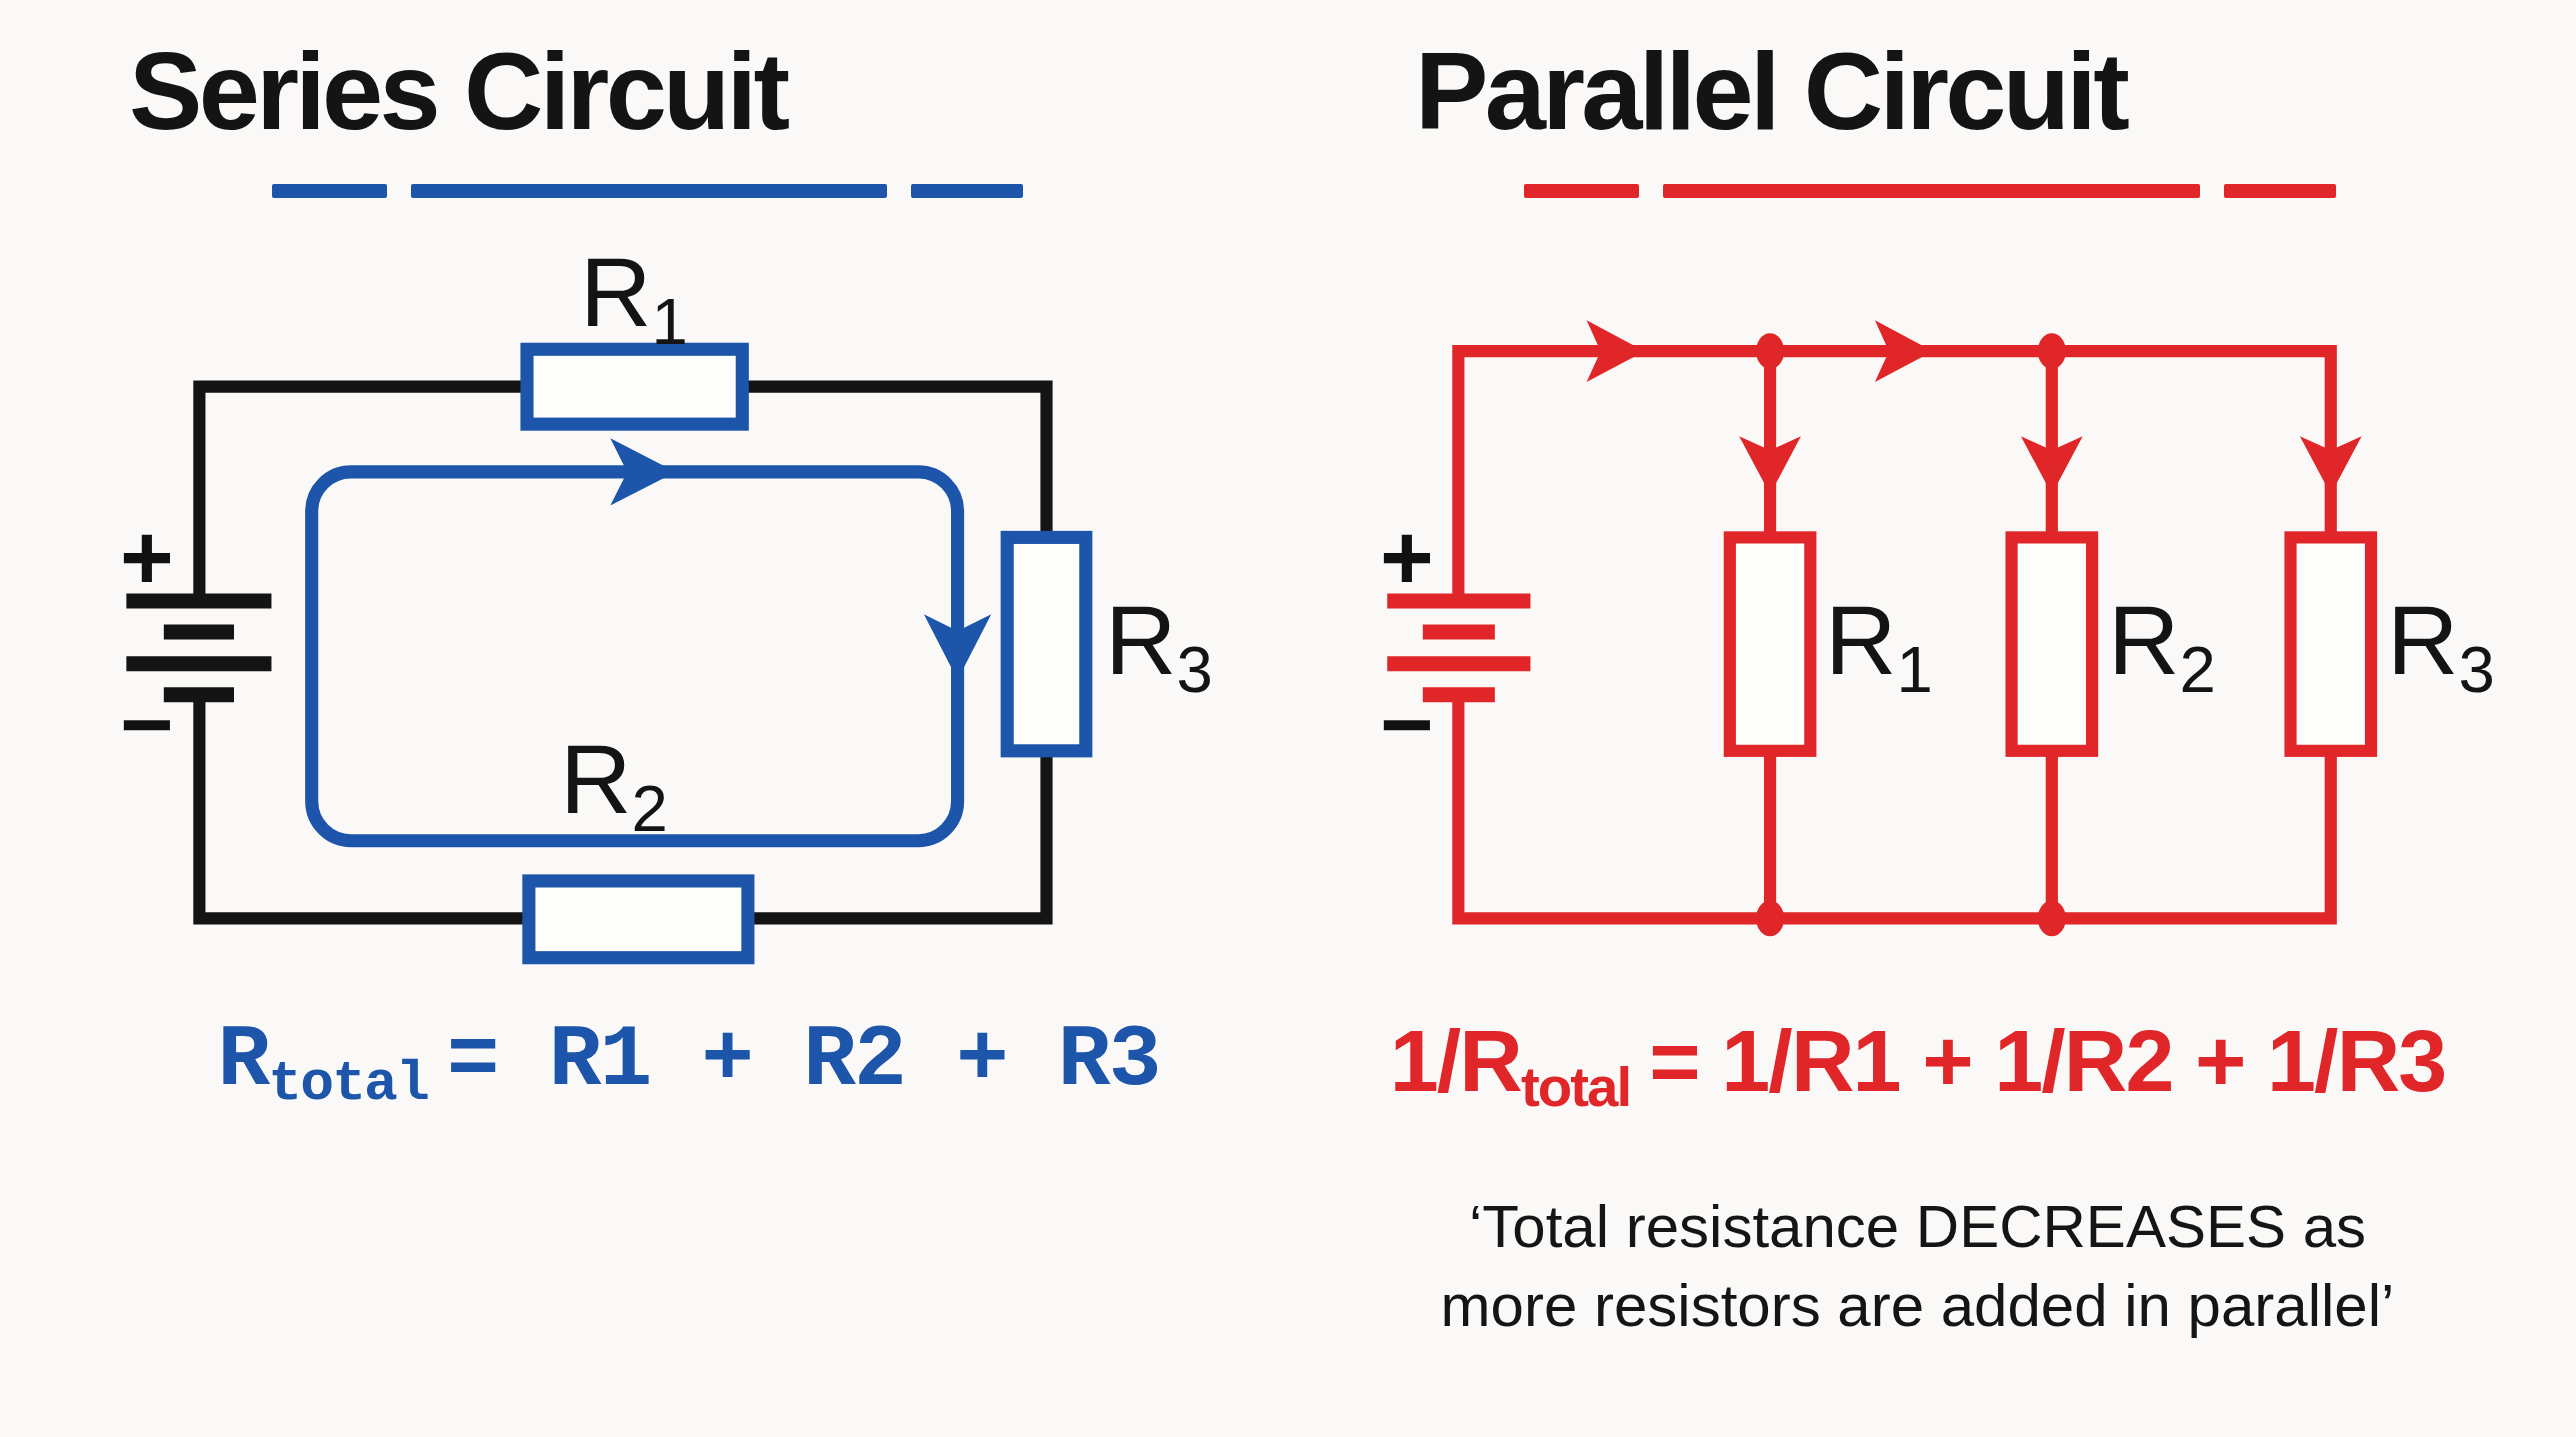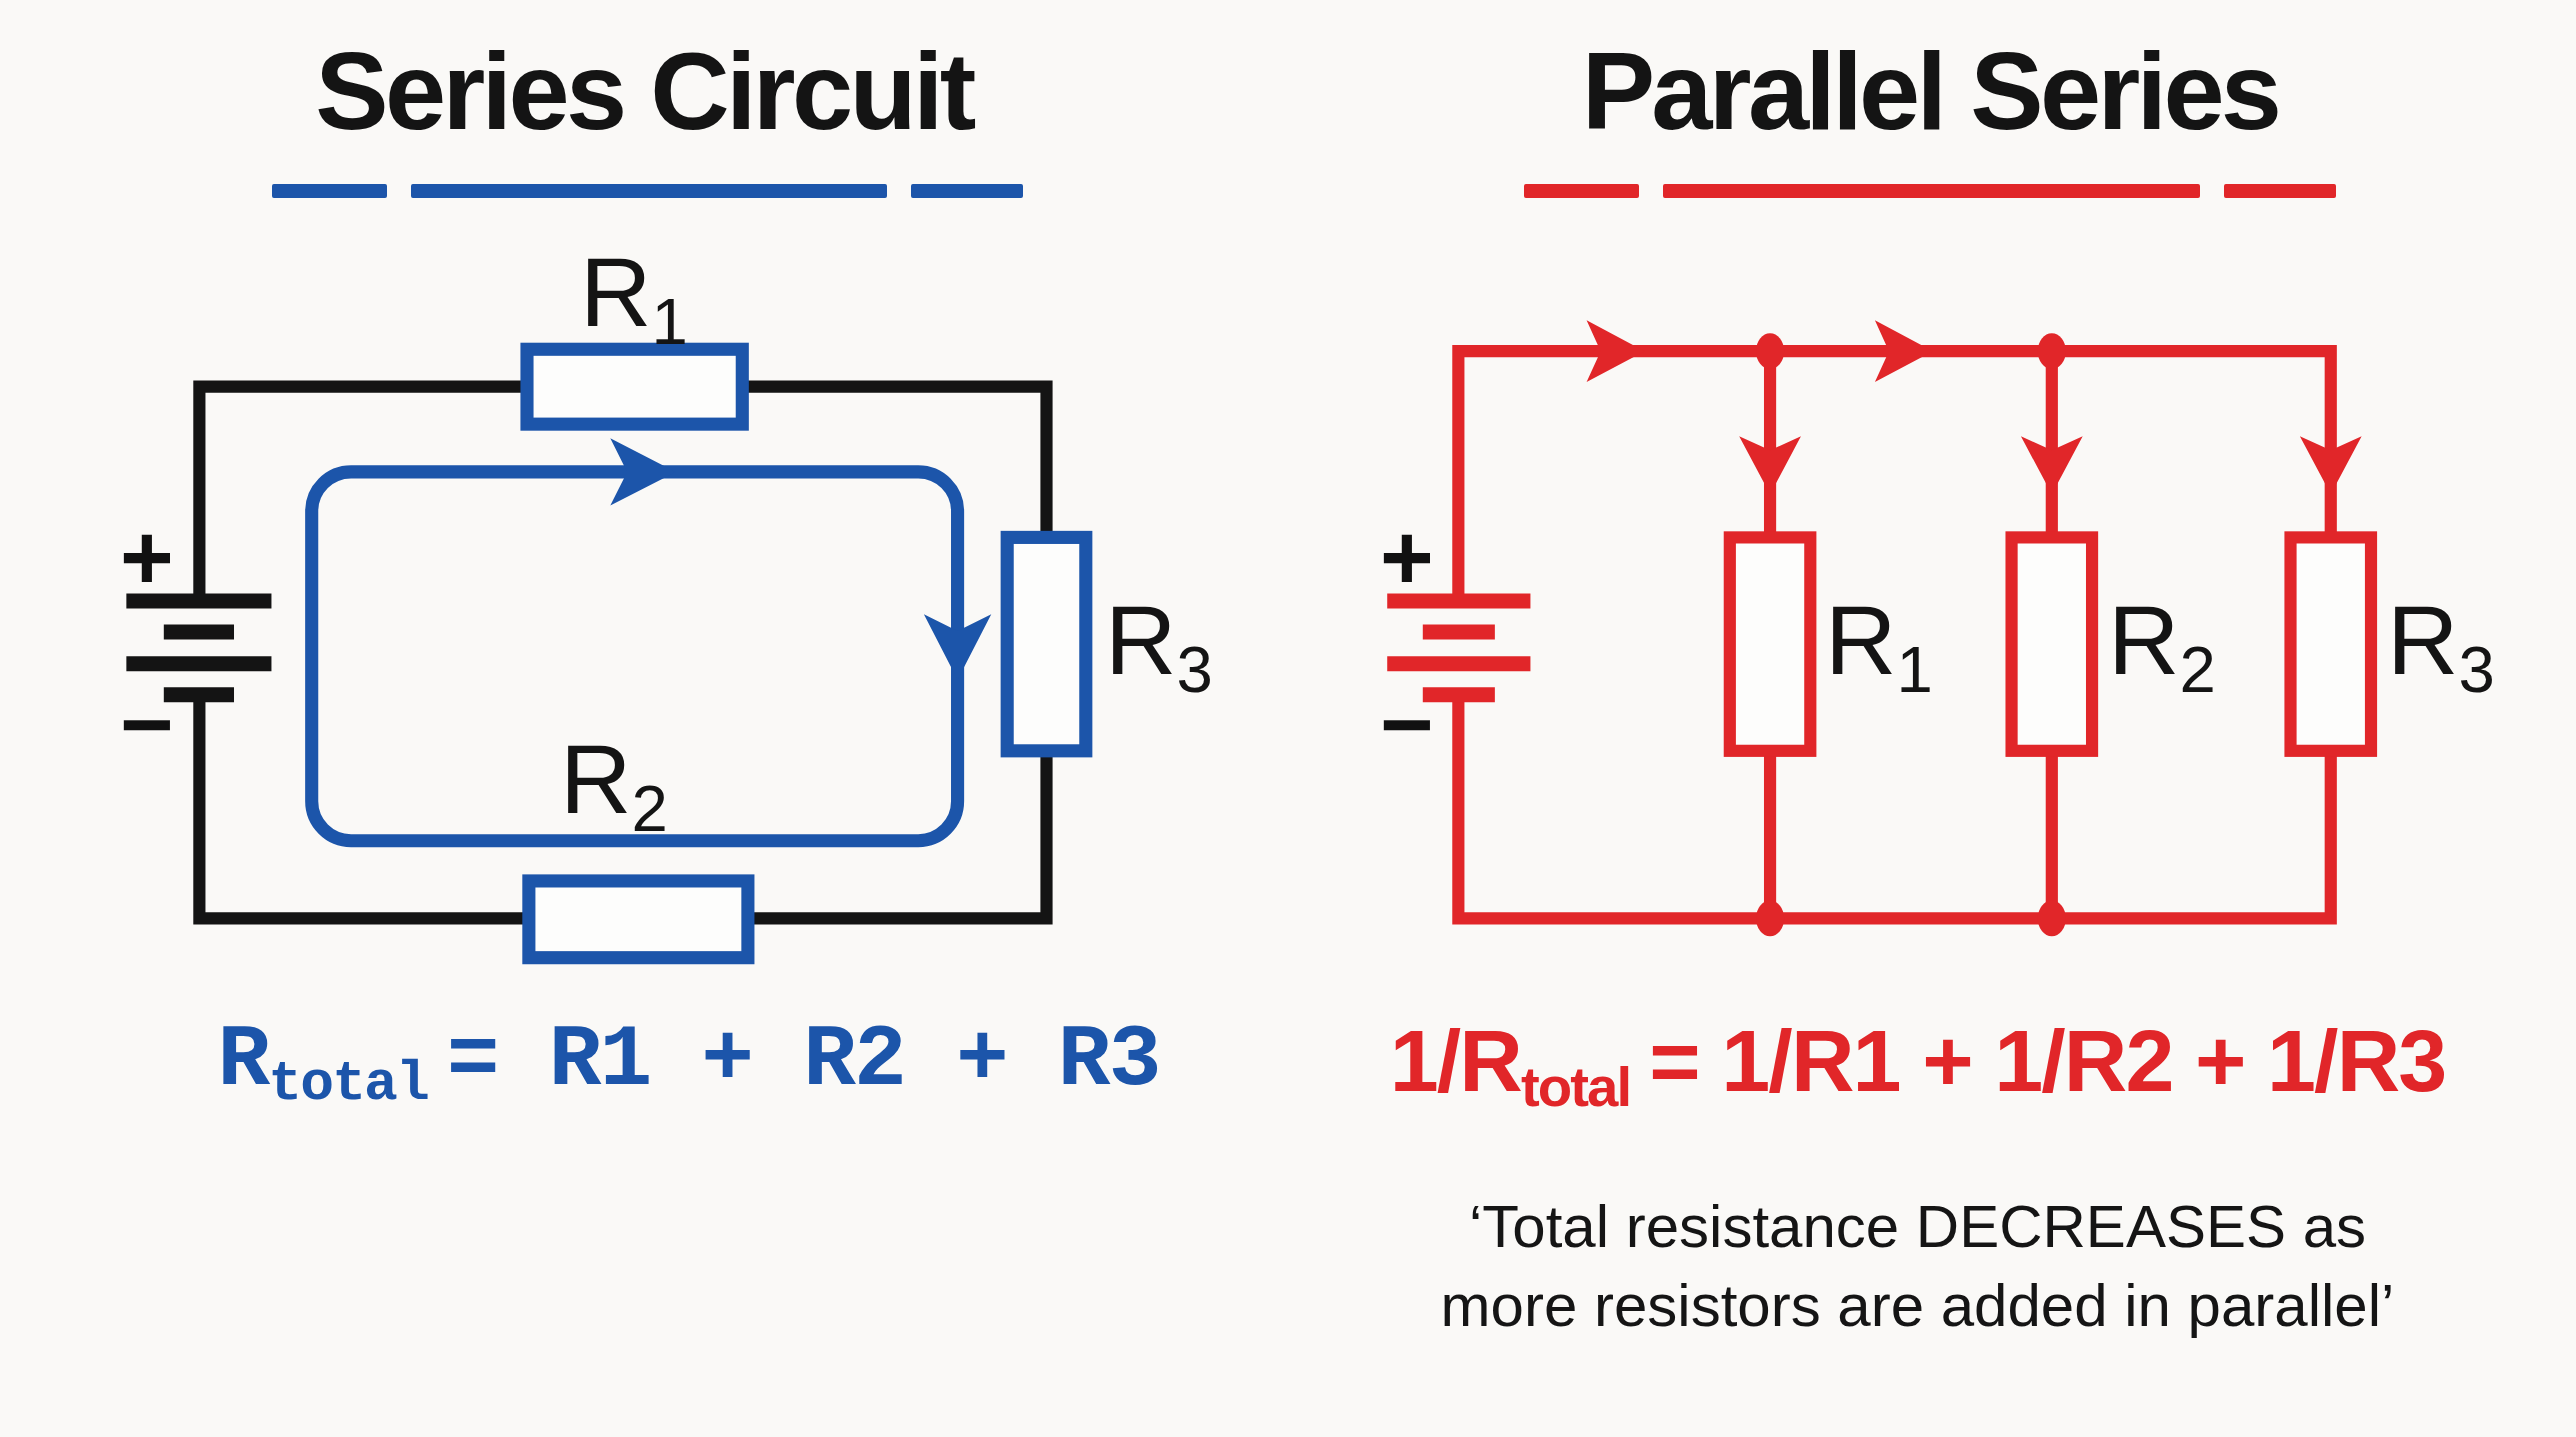--- a/index.html
+++ b/index.html
@@ -13,21 +13,21 @@
   .loop-blue{stroke:var(--series-accent,#1c55aa);stroke-width:14;fill:none;}
   .res-blue{stroke:var(--series-accent,#1c55aa);stroke-width:14;fill:var(--paper,#fdfdfc);}
   .fill-blue{fill:var(--series-accent,#1c55aa);}
   .wire-red{stroke:var(--parallel-accent,#e12629);stroke-width:13;fill:none;}
   .plate-red{stroke:var(--parallel-accent,#e12629);stroke-width:16;fill:none;}
   .res-red{stroke:var(--parallel-accent,#e12629);stroke-width:13;fill:var(--paper,#fdfdfc);}
   .fill-red{fill:var(--parallel-accent,#e12629);}
 
   
   .abs{position:absolute;line-height:1;}
-  .title{font-size:110px;font-weight:700;letter-spacing:-3.7px;color:#141414;text-align:center;width:1030px;}
+  .title{font-size:110px;font-weight:700;letter-spacing:-3.7px;color:#141414;width:1030px;}
   .underline-row{position:absolute;display:flex;gap:24px;height:14px;}
   .underline-row .seg{height:14px;border-radius:1.9px;}
   .u-blue{background:var(--series-accent,#1c55aa);}
   .u-red{background:var(--parallel-accent,#e12629);}
 
   .rlabel{font-size:99px;font-weight:400;color:#141414;}
   .rlabel .sub{font-size:0.66em;vertical-align:-0.28em;letter-spacing:-0.9px;}
   .sign{font-size:92px;font-weight:700;color:#111;}
 
   .formula{font-weight:700;font-size:88px;letter-spacing:-1.9px;text-align:center;width:1217px;}
@@ -86,21 +86,21 @@
     </g>
   </svg>
 
   <div class="abs title" style="left:129px;top:36px;">Series Circuit</div>
   <div class="underline-row" style="left:272px;top:184px;">
     <div class="seg u-blue" style="width:115px;"></div>
     <div class="seg u-blue" style="width:476px;"></div>
     <div class="seg u-blue" style="width:112px;"></div>
   </div>
 
-  <div class="abs title" style="left:1415px;top:36px;">Parallel Series</div>
+  <div class="abs title" style="left:1415px;top:36px;">Parallel Circuit</div>
   <div class="underline-row" style="left:1524px;top:184px;">
     <div class="seg u-red" style="width:115px;"></div>
     <div class="seg u-red" style="width:537px;"></div>
     <div class="seg u-red" style="width:112px;"></div>
   </div>
 
   <div class="abs rlabel" style="left:580px;top:242px;">
     <span>R</span><span class="sub">1</span>
   </div>
   <div class="abs rlabel" style="left:560px;top:729px;">

